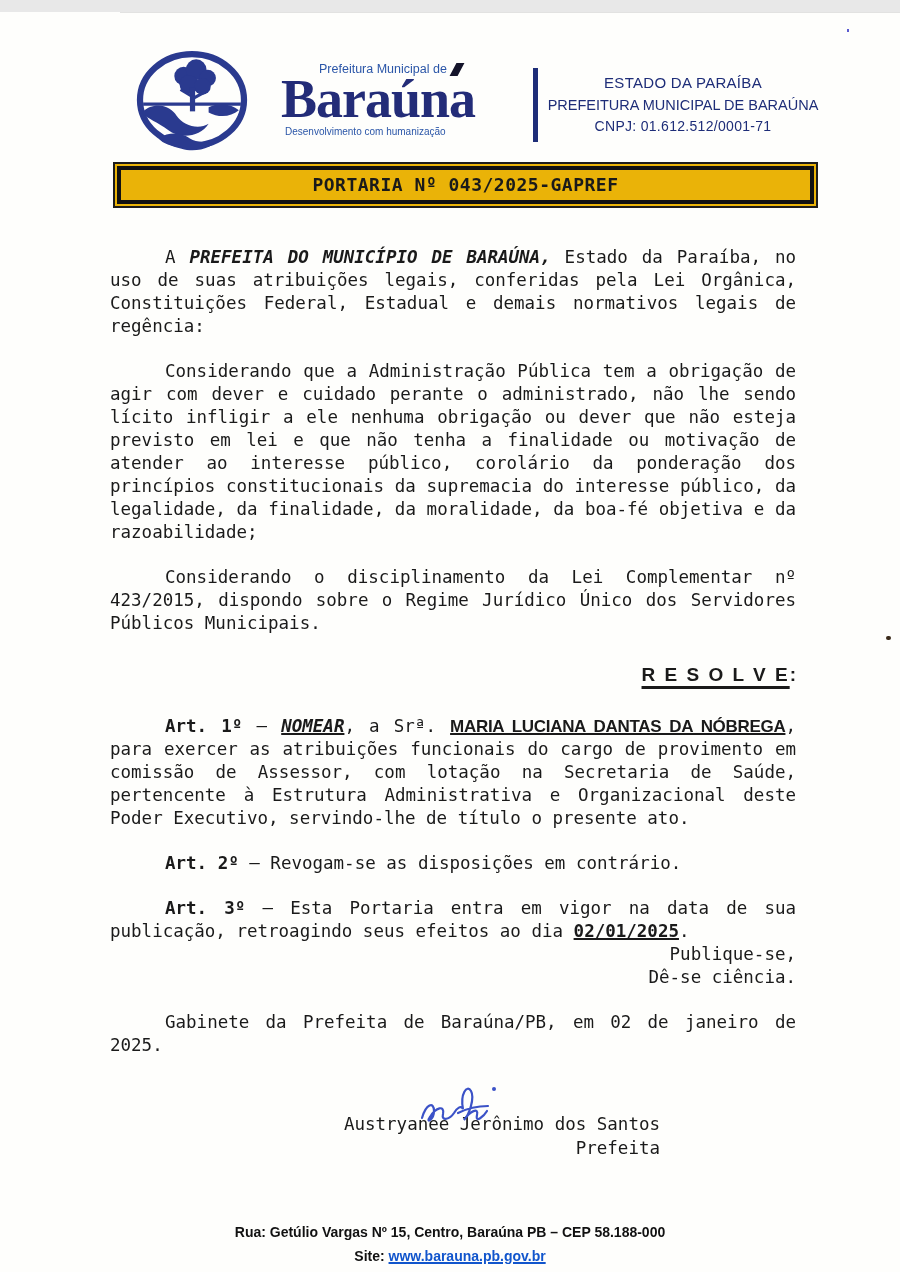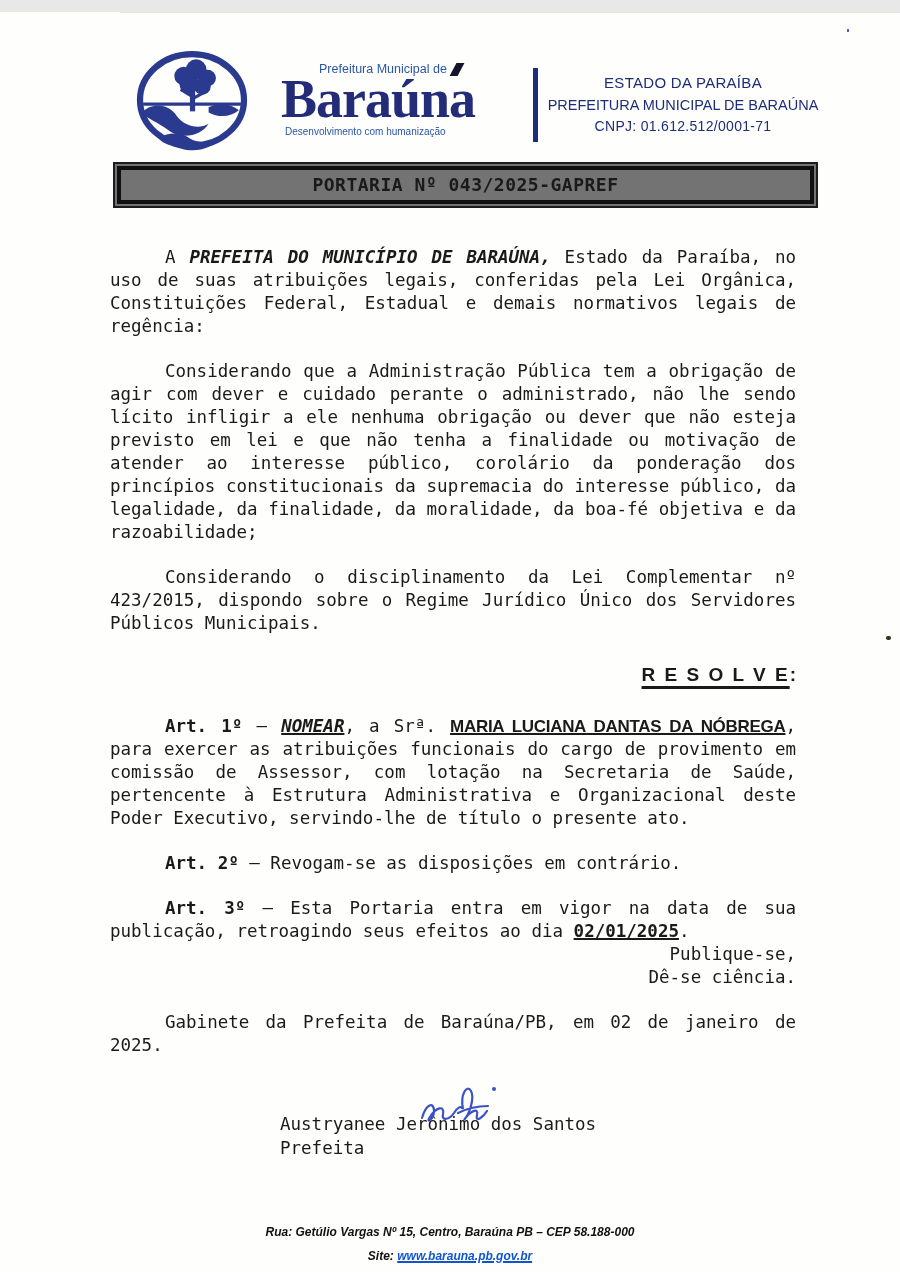--- a/index.html
+++ b/index.html
@@ -17,46 +17,46 @@
            letter-spacing:-1px;color:#232c78;margin-top:-4px;}
   .wm-tag{font-family:Liberation Sans, sans-serif;font-size:10px;color:#2b56a8;margin-top:0px;margin-left:4px;}
   .hdr-divider{position:absolute;left:533px;top:20px;width:5px;height:74px;background:#1e2d78;}
   .hdr-right{position:absolute;left:543px;top:24px;width:280px;text-align:center;
              font-family:"Liberation Sans",sans-serif;font-weight:normal;color:#1e2d78;line-height:1.5;}
   .hdr-right .l1{font-size:15px;letter-spacing:.3px;}
   .hdr-right .l2{font-size:14.5px;letter-spacing:0;}
   .hdr-right .l3{font-size:14px;letter-spacing:.3px;}
   
   .title-box-outer{position:absolute;left:113px;top:150px;width:705px;border:2px solid #1c1c1c;
-                   padding:2px;background:#737373;box-sizing:border-box;}
+                   padding:2px;background:#eab308;box-sizing:border-box;}
   .title-box-inner{border:4px solid #111;text-align:center;padding:4px 0 5px 0;}
   .title-text{font-family:"DejaVu Sans Mono",monospace;font-weight:bold;font-size:18px;letter-spacing:.5px;}
   
   .doc-body{position:absolute;left:110px;top:234px;width:686px;font-size:17.5px;line-height:23px;}
   .para{text-indent:55px;margin:0 0 22px 0;text-align:right;}
   .para.justify{text-align:justify;}
   .para.sp-none{margin-bottom:0;}
   .para.sp-big{margin-bottom:28px;}
   .s-n{}
   .s-b{font-weight:bold;}
   .s-bi{font-weight:bold;font-style:italic;}
   .s-biu{font-weight:bold;font-style:italic;text-decoration:underline;text-decoration-thickness:2px;}
   .s-bu{font-weight:bold;text-decoration:underline;text-decoration-thickness:2px;}
   .s-name{font-family:"Liberation Sans",sans-serif;font-weight:bold;font-size:17px;letter-spacing:-.3px;
           text-decoration:underline;text-decoration-thickness:2px;}
   .s-resolve{font-family:"Liberation Sans",sans-serif;font-weight:bold;font-size:19px;letter-spacing:2px;
              text-decoration:underline;text-decoration-thickness:2.5px;text-underline-offset:5px;}
   .s-resolve-colon{font-family:"Liberation Sans",sans-serif;font-weight:bold;font-size:19px;}
   
-  .signature{position:absolute;left:280px;top:1100px;width:380px;text-align:left;
+  .signature{position:absolute;left:280px;top:1100px;width:380px;text-align:right;
              font-size:17.5px;line-height:24px;}
   .sig-squiggle{position:absolute;left:138px;top:-32px;}
   
   .footer{position:absolute;left:0;top:1208px;width:900px;text-align:center;
-          font-family:"Liberation Sans",sans-serif;font-weight:bold;font-size:12px;line-height:24px;color:#111;font-style:italic;}
+          font-family:"Liberation Sans",sans-serif;font-weight:bold;font-size:14px;line-height:24px;color:#111;}
   .footer a{color:#1155cc;text-decoration:underline;text-decoration-thickness:1.5px;}
   
   .scan-bottom{position:absolute;left:0;top:1260px;width:900px;height:2px;background:#bdbdbd;}
   .scan-top{position:absolute;left:120px;top:0px;width:780px;height:1px;background:#cfcfcf;opacity:.6;}
   .speck-dark{position:absolute;left:886px;top:624px;width:5px;height:4px;background:#3a2a1a;border-radius:2px;}
   .speck-blue{position:absolute;left:847px;top:17px;width:2px;height:3px;background:#5a5ad0;}
 </style>
 </head>
 <body>
 

